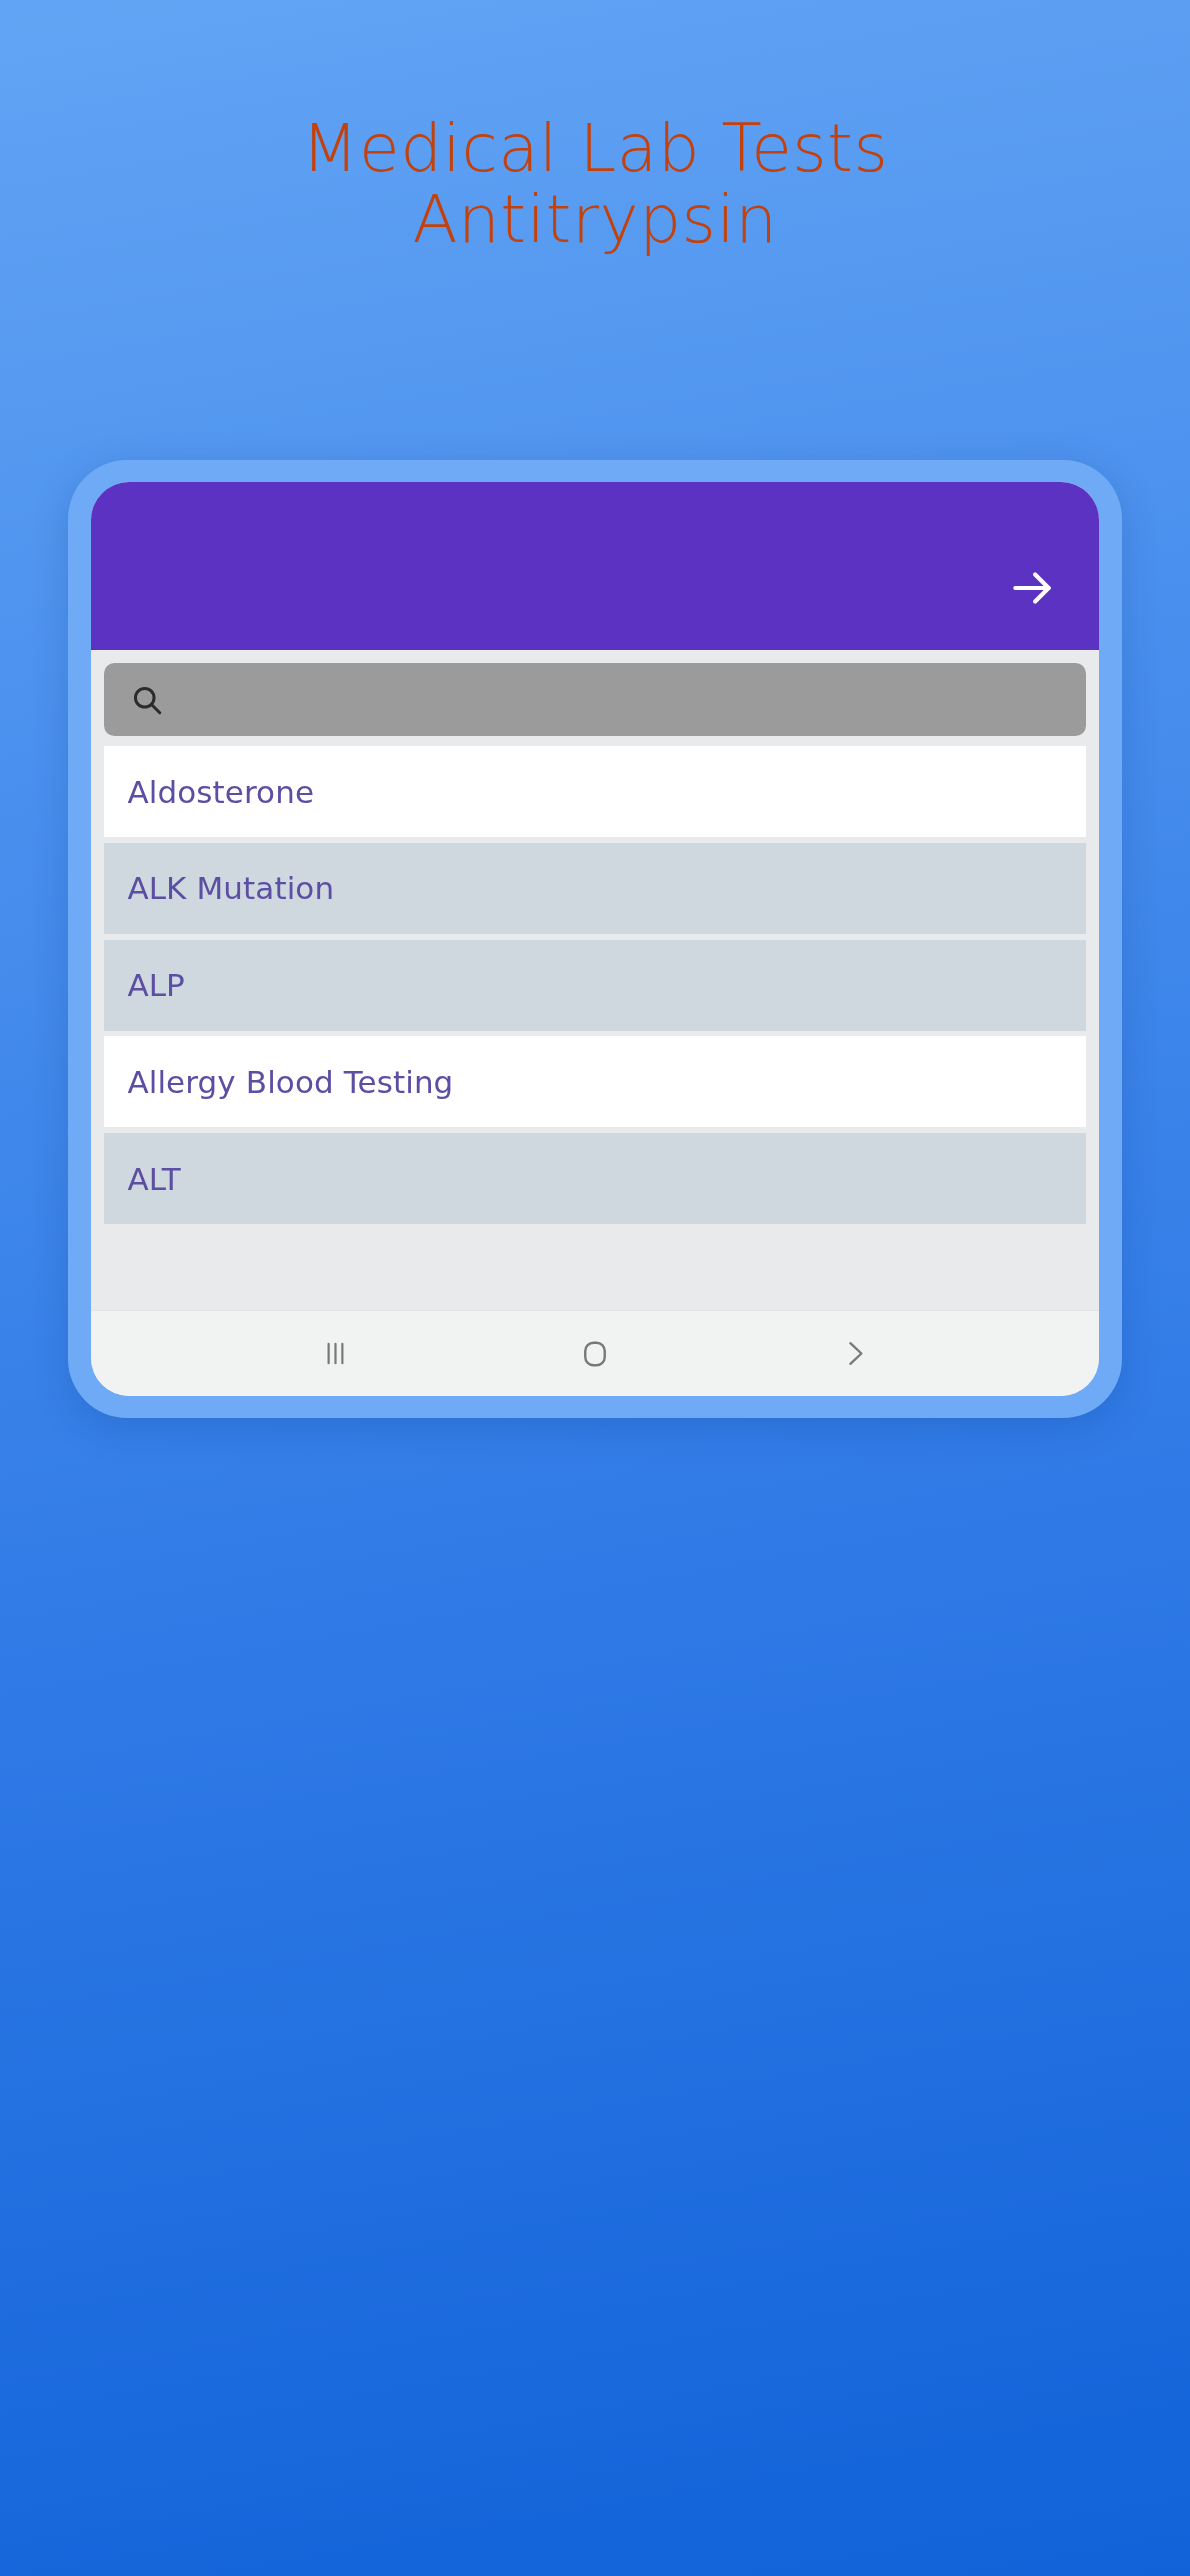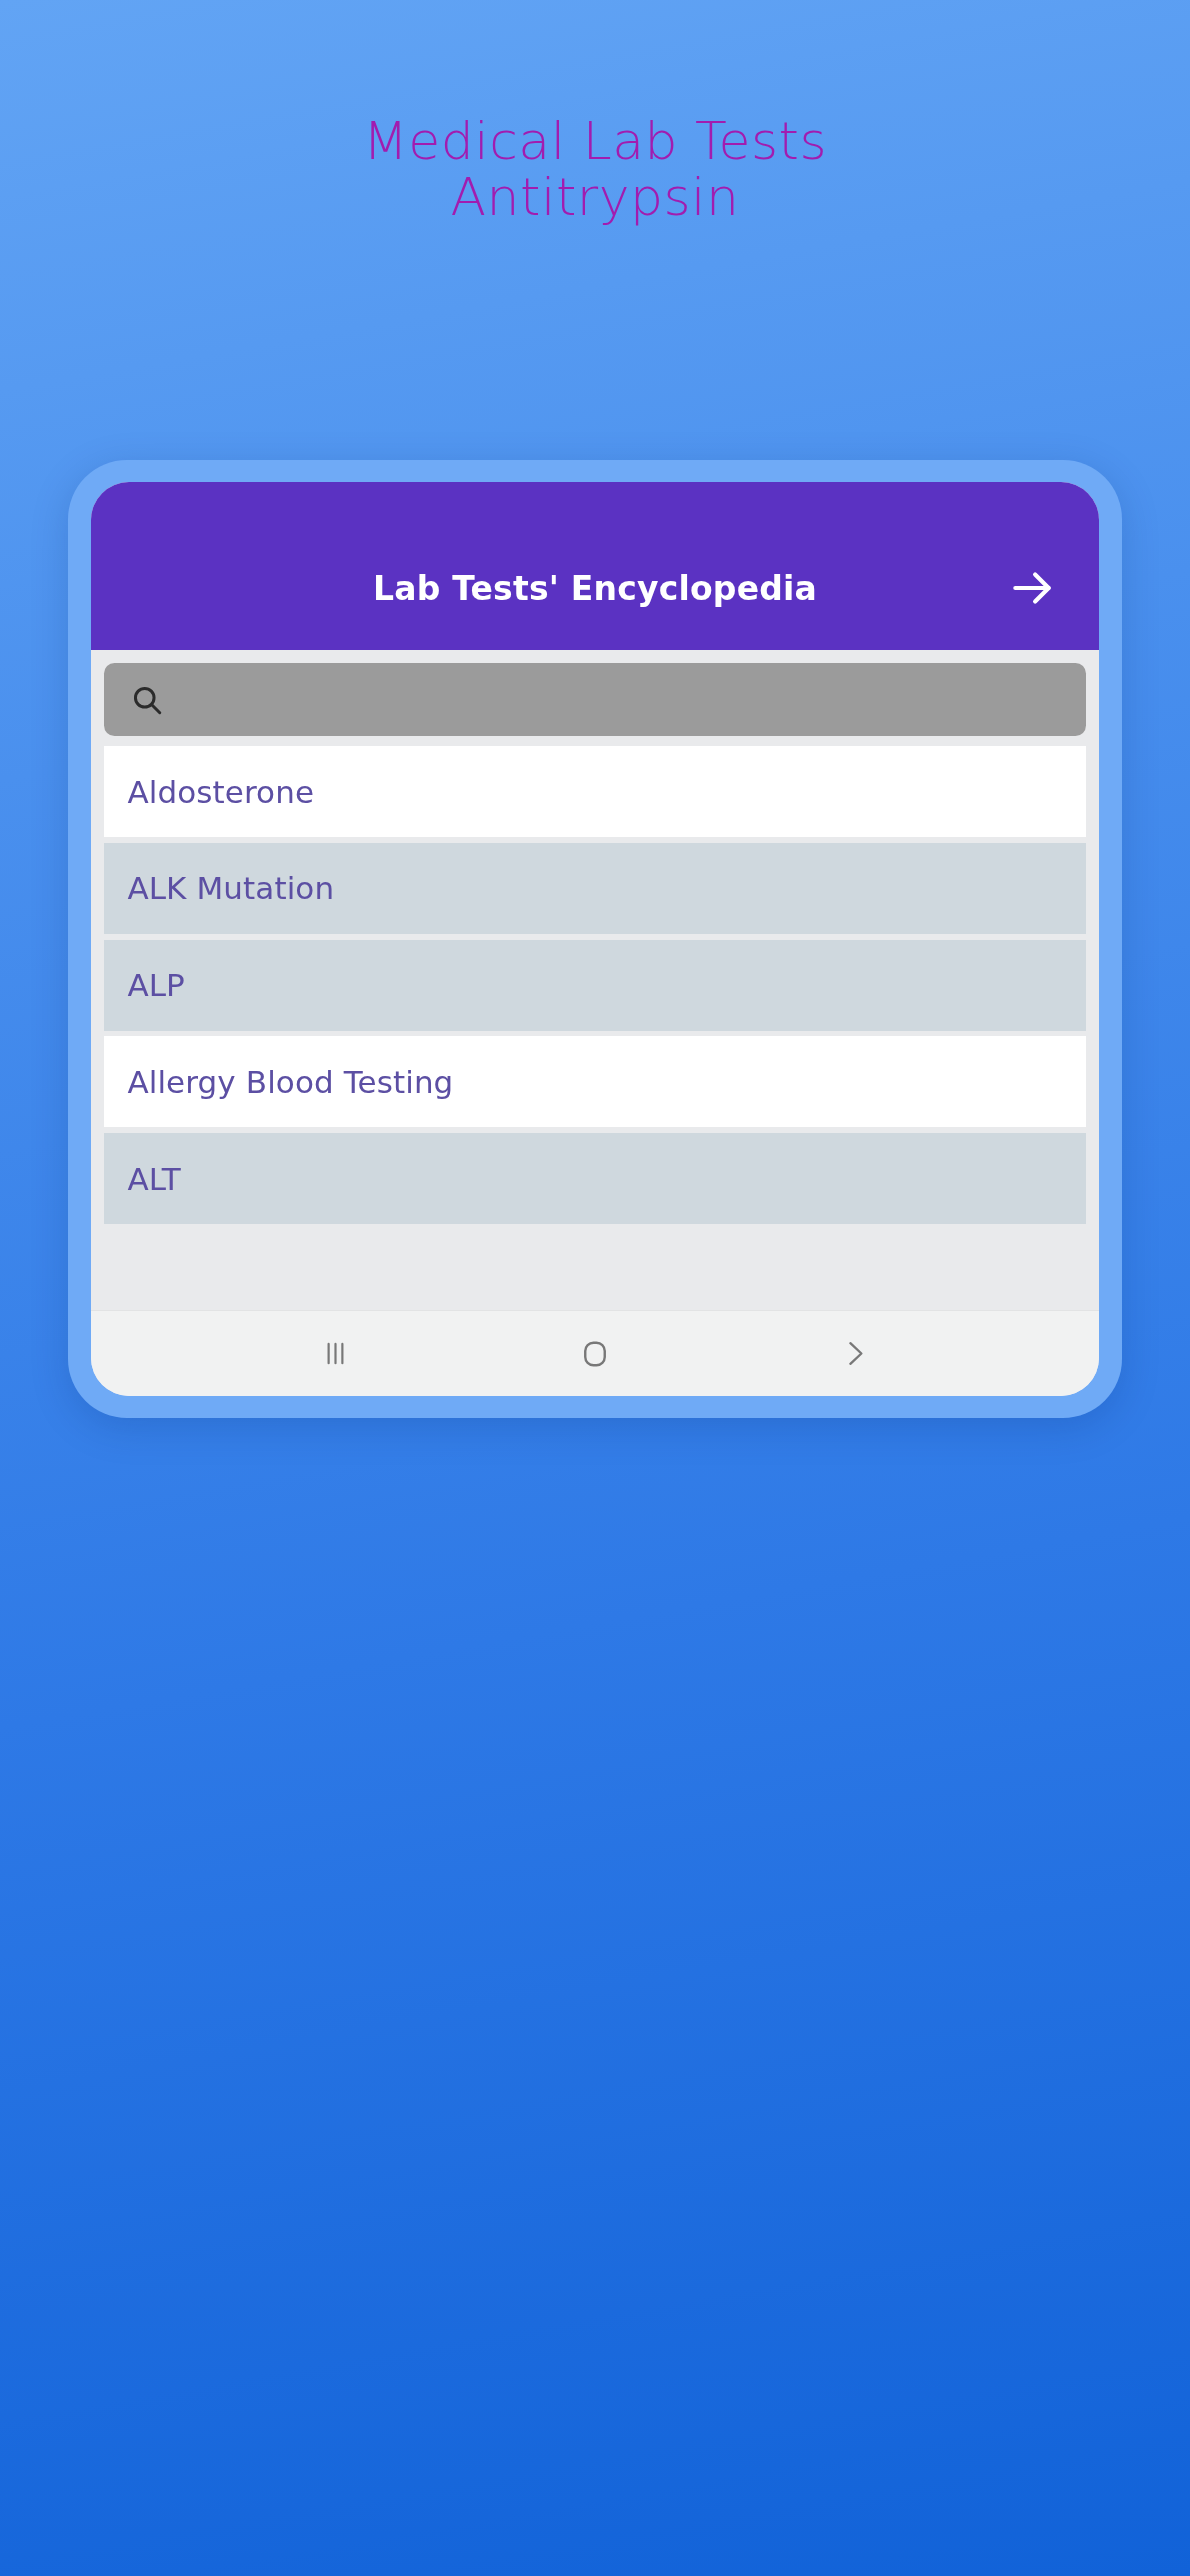--- a/index.html
+++ b/index.html
@@ -16,24 +16,24 @@
     position: relative;
   }
 
   
   .hero {
     position: absolute;
     top: 113px;
     left: 0;
     width: 1190px;
     text-align: center;
-    color: #a21caf;
+    color: #c2410c;
     font-family: "DejaVu Sans", sans-serif;
     font-weight: 300;
-    font-size: 52px;
+    font-size: 66px;
     line-height: 1.08;
     letter-spacing: 0.5px;
     -webkit-font-smoothing: antialiased;
   }
   .hero-line { display: block; }
 
   
   .phone-frame {
     position: absolute;
     left: 68px;
@@ -171,21 +171,20 @@
 <div class="hero">
   <span class="hero-line">Medical Lab Tests</span>
   <span class="hero-line">Antitrypsin</span>
 </div>
 
 <div class="phone-frame"></div>
 
 <div class="phone-screen">
 
   <div class="appbar">
-    <div class="appbar-title">Lab Tests' Encyclopedia</div>
     <div class="appbar-action">
       <svg width="50" height="50" viewBox="0 0 24 24" fill="none" stroke="#FFFFFF" stroke-width="2" stroke-linecap="round" stroke-linejoin="round">
         <line x1="4" y1="12" x2="20" y2="12"></line>
         <polyline points="13.5,5.5 20,12 13.5,18.5"></polyline>
       </svg>
     </div>
   </div>
 
   <div class="search-wrap">
     <div class="search-box">

